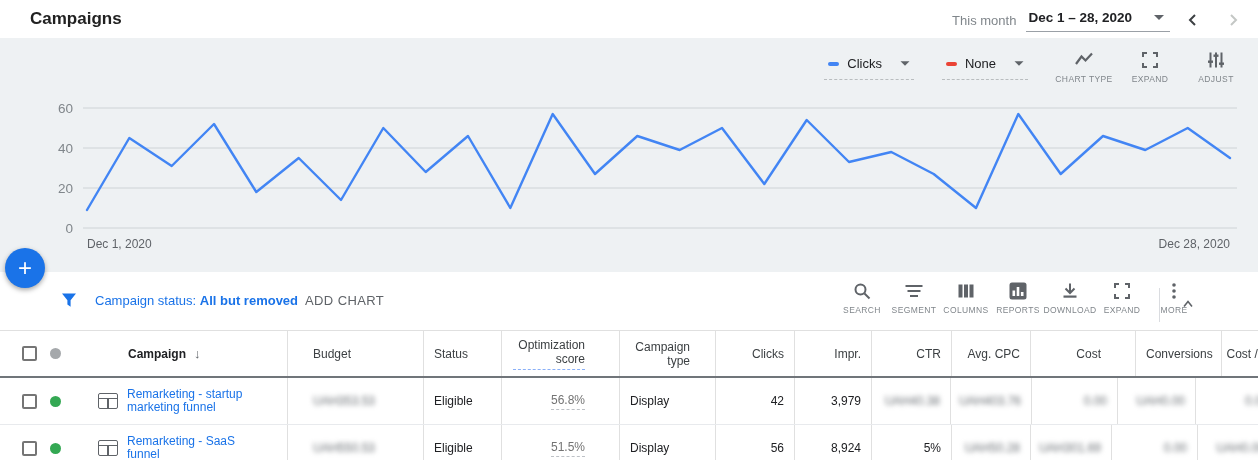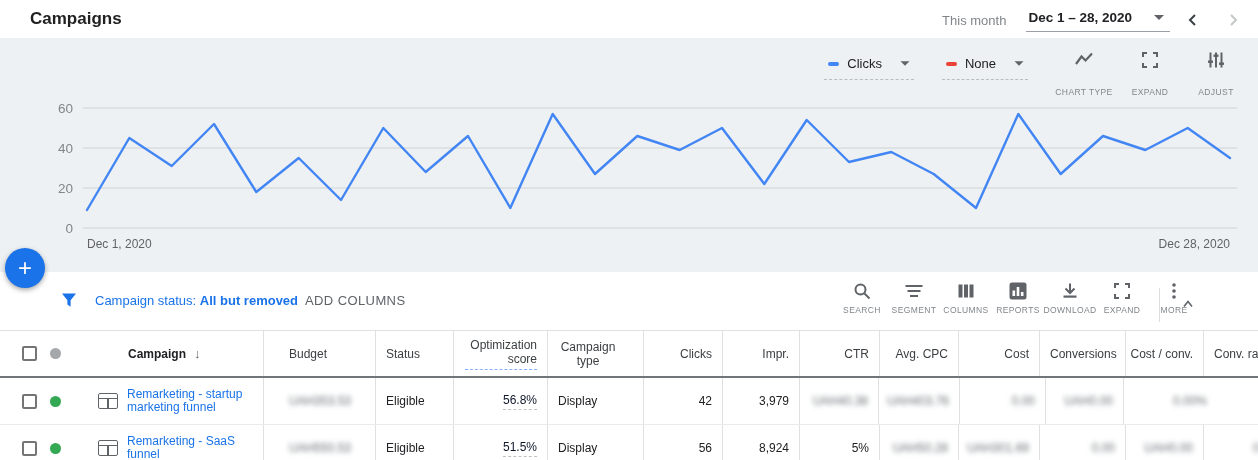--- a/index.html
+++ b/index.html
@@ -4,36 +4,36 @@
 <style>
   * { margin:0; padding:0; box-sizing:border-box; }
   html,body { width:1258px; height:460px; overflow:hidden; background:#fff;
     font-family:"Liberation Sans", sans-serif; }
   .app { position:relative; width:1258px; height:460px; background:#fff; overflow:hidden;text-decoration:underline; }
 
   
   .topbar { position:absolute; left:0; top:0; width:1258px; height:38px; background:#fff; }
   .page-title { position:absolute; left:30px; top:9px; font-size:17px; font-weight:bold; color:#212121; }
   .date-control { position:absolute; right:8px; top:8px; display:flex; align-items:center; }
-  .date-preset { color:#80868b; font-size:13px; margin-right:20px; }
+  .date-preset { color:#80868b; font-size:13px; margin-right:10px; }
   .date-range { display:flex; align-items:center; gap:22px; font-size:13.5px; font-weight:bold; color:#202124;
     border-bottom:1px solid #9aa0a6; padding:2px 6px 6px 2px; cursor:pointer; }
   .caret-down { width:0; height:0; border-left:5px solid transparent; border-right:5px solid transparent;
     border-top:5px solid #5f6368; display:inline-block; }
   .chev { width:34px; height:24px; display:flex; align-items:center; justify-content:center; cursor:pointer; margin-left:6px; }
 
   
   .chart-section { position:absolute; left:0; top:38px; width:1258px; height:234px; background:#eef1f3; }
   .chart-controls { position:absolute; right:14px; top:10px; display:flex; align-items:flex-start; gap:10px; }
   .legend-item { display:flex; align-items:center; gap:8px; padding:6px 4px 8px 4px; margin-top:2px;
     border-bottom:1px dashed #b9bdbf; cursor:pointer; margin-right:18px; }
   .legend-dash { width:11px; height:4px; border-radius:2px; display:inline-block; }
   .legend-label { font-size:13px; color:#202124; }
   .legend-item .caret-down { margin-left:10px; border-top-color:#5f6368; transform:scale(.9); }
-  .chart-tool { width:56px; display:flex; flex-direction:column; align-items:center; gap:17px; cursor:pointer; padding-top:2px; }
+  .chart-tool { width:56px; display:flex; flex-direction:column; align-items:center; gap:4px; cursor:pointer; padding-top:2px; }
   .chart-tool .tool-label, .tbar-tool .tool-label { font-size:8.5px; color:#80868b; letter-spacing:.4px; white-space:nowrap; }
   svg.icon { display:block; }
 
   
   .fab { position:absolute; left:5px; top:248px; width:40px; height:40px; border-radius:50%;
     background:#1a73e8; color:#fff; border:none; font-size:24px; line-height:38px; text-align:center;
     box-shadow:0 2px 5px rgba(0,0,0,.35); cursor:pointer; z-index:5; font-weight:400; }
 
   
   .filter-row { position:absolute; left:0; top:272px; width:1258px; height:59px; background:#fff;
@@ -51,35 +51,35 @@
   
   .table { position:absolute; left:0; top:331px; width:1300px; }
   .trow { display:flex; width:1300px; }
   .thead { height:47px; border-bottom:2px solid #70757a; }
   .tbody-row { height:47px; border-bottom:1px solid #e8eaed; background:#fff; }
   .cell { flex:0 0 auto; display:flex; align-items:center; font-size:12px; color:#202124; overflow:hidden; }
   .vline { border-left:1px solid #e0e0e0; }
   .campaign-cell { width:263px; padding-left:22px; }
   .hlabel { color:#3c4043; line-height:14px; }
   .num { justify-content:flex-end; padding-right:10px; text-align:right; }
-  .lft { justify-content:flex-start; padding-left:10px; text-align:center; }
+  .lft { justify-content:flex-start; padding-left:10px; text-align:right;margin-left:24px; }
   .budget-pad { padding-left:25px; }
   .blurred { filter:blur(2.6px); color:#6b7075; }
   .checkbox { width:15px; height:15px; border:2px solid #757575; border-radius:2px; background:#fff; flex:0 0 15px; cursor:pointer; }
   .dot { width:11px; height:11px; border-radius:50%; flex:0 0 11px; }
   .dot.gray { background:#a5a8ab; }
   .dot.green { background:#34a853; }
   .camp-icon { width:20px; height:16px; border:1.5px solid #5f6368; border-radius:2px; position:relative; flex:0 0 20px; }
   .camp-icon::before { content:""; position:absolute; left:0; right:0; top:3.5px; height:1.5px; background:#5f6368; }
   .camp-icon::after { content:""; position:absolute; left:8px; top:5px; bottom:0; width:1.5px; background:#5f6368; }
   .camp-name { color:#1a73e8; line-height:13px; margin-left:9px; width:122px; cursor:pointer; }
   .sort-arrow { color:#5f6368; font-size:13px; margin-left:8px; }
   .camp-hdr-label { font-weight:bold; color:#202124; }
   .opt-underline { border-bottom:1px dashed #8ab0f8; padding-bottom:3px; }
-  .score-link { color:#0f172a; border-bottom:1px dashed #bdc1c6; padding-bottom:2px; cursor:pointer; }
+  .score-link { color:#737373; border-bottom:1px dashed #bdc1c6; padding-bottom:2px; cursor:pointer; }
   .two-line { white-space:normal; }
 </style>
 </head>
 <body>
 
 <div class="app">
 
   <div class="topbar">
     <div class="page-title">Campaigns</div>
     <div class="date-control">
@@ -155,21 +155,21 @@
   <button class="fab">+</button>
 
   <div class="filter-row">
     <svg class="funnel icon" width="18" height="17" viewBox="0 0 18 17">
       <path d="M2 1.5 L16 1.5 L10.6 8.2 L10.6 14.8 L7.4 12.6 L7.4 8.2 Z" fill="#1a73e8"></path>
     </svg>
     <div class="filter-text">
       <span class="lbl">Campaign status:</span>
       <span class="val">All but removed</span>
     </div>
-    <div class="add-filter">ADD COLUMNS</div>
+    <div class="add-filter">ADD CHART</div>
     <div class="filter-tools" id="filter-tools">
         <div class="tbar-tool">
           <svg class="icon" width="20" height="20" viewBox="0 0 20 20">
             <circle cx="8.5" cy="8.5" r="5" fill="none" stroke="#5f6368" stroke-width="2"></circle>
             <line x1="12.5" y1="12.5" x2="17.5" y2="17.5" stroke="#5f6368" stroke-width="2"></line>
           </svg>
           <span class="tool-label">SEARCH</span>
         </div>
         <div class="tbar-tool">
           <svg class="icon" width="20" height="20" viewBox="0 0 20 20">

